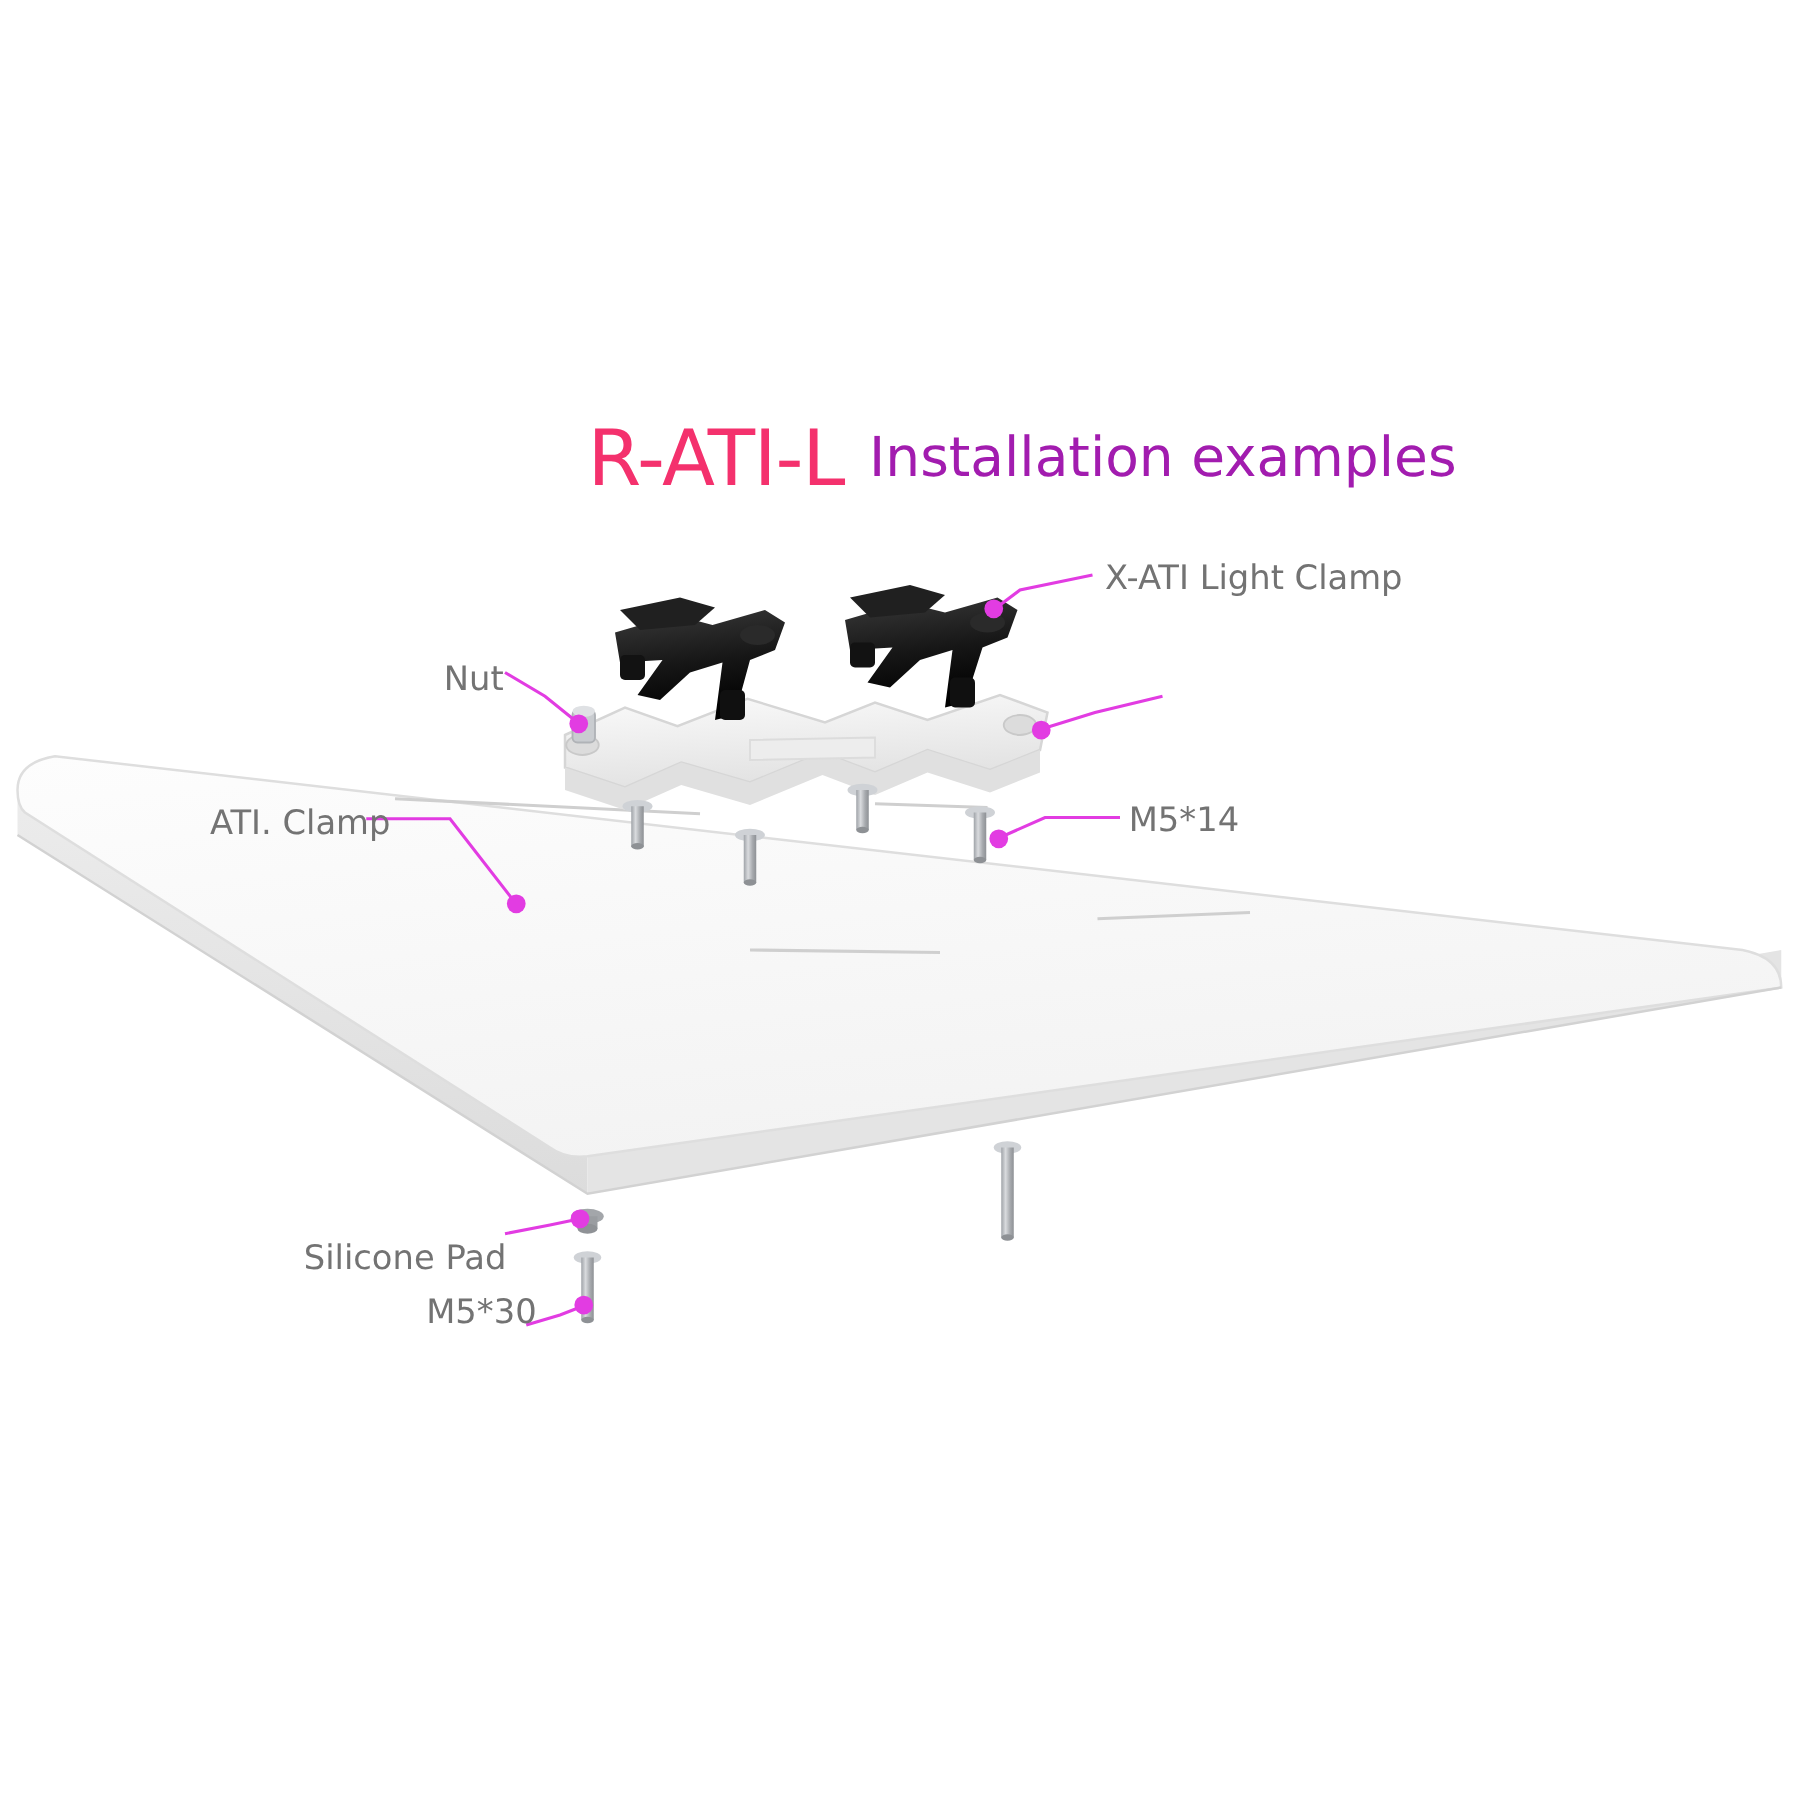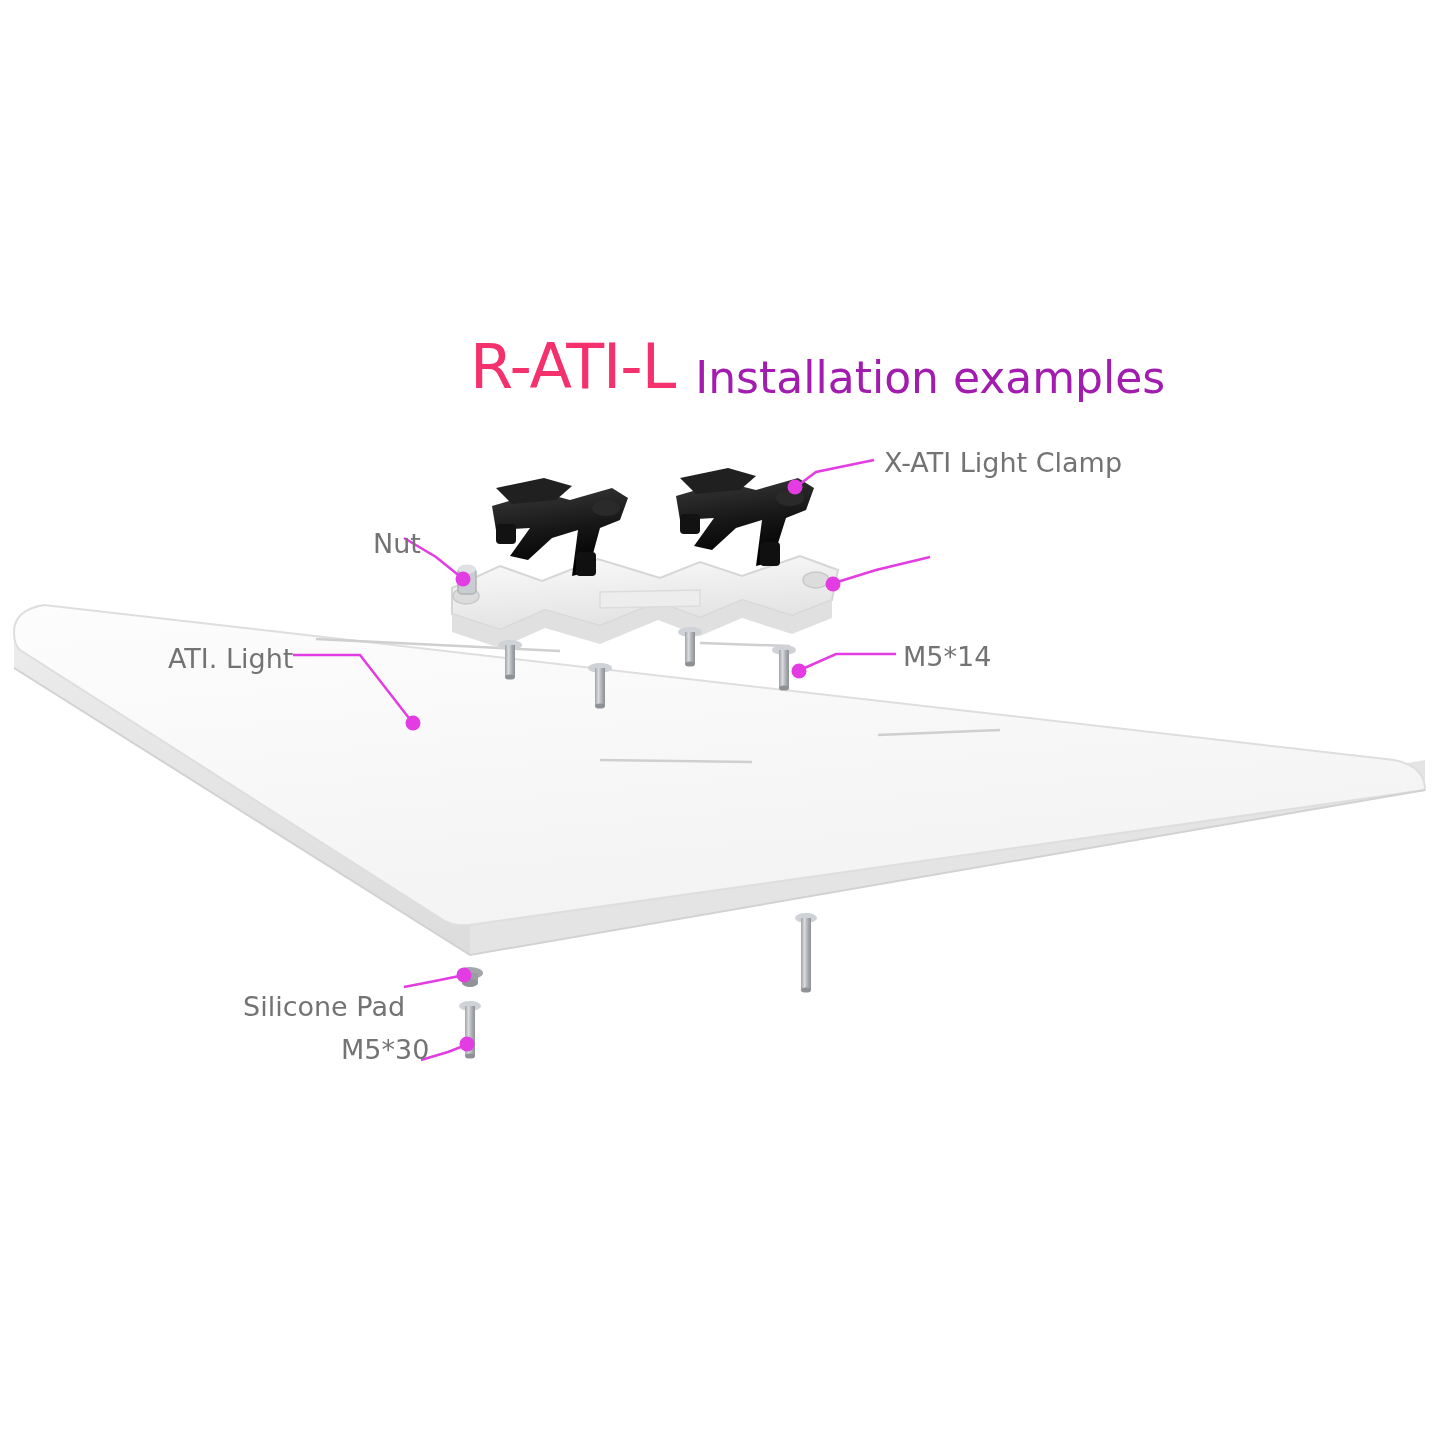--- a/index.html
+++ b/index.html
@@ -18,21 +18,21 @@
     position: absolute;
     left: 0; top: 0;
     width: 1445px;
     height: 1445px;
   }
   .title-wrap {
     position: absolute;
     left: 470px;
     top: 330px;
     display: flex;
-    align-items: flex-end;
+    align-items: center;
     white-space: nowrap;
   }
   .title-main {
     font-size: 62px;
     color: #f4316d;
     font-family: "DejaVu Sans", sans-serif;
     font-weight: 400;
     letter-spacing: -1px;
   }
   .title-sub {
@@ -222,24 +222,24 @@
       <circle cx="833" cy="584" r="7.5"></circle>
       <circle cx="413" cy="723" r="7.5"></circle>
       <circle cx="799" cy="671" r="7.5"></circle>
       <circle cx="464" cy="975" r="7.5"></circle>
       <circle cx="467" cy="1044" r="7.5"></circle>
     </g>
   </svg>
 
   <div class="callout-label" style="left:884px; top:447px;">X-ATI Light Clamp</div>
 
-  <div class="callout-label" style="left:373px; top:528px;text-align:center;">Nut</div>
-
-
-  <div class="callout-label" style="left:168px; top:643px;">ATI. Light</div>
+  <div class="callout-label" style="left:355px; top:528px;text-align:center;">Nut</div>
+
+
+  <div class="callout-label" style="left:168px; top:643px;">ATI. Clamp</div>
 
   <div class="callout-label" style="left:903px; top:641px;">M5*14</div>
 
   <div class="callout-label" style="left:243px; top:991px;text-align:center;">Silicone Pad</div>
 
   <div class="callout-label" style="left:341px; top:1010px;margin-top:24px;">M5*30</div>
 
 </div>
 
 </body></html>

